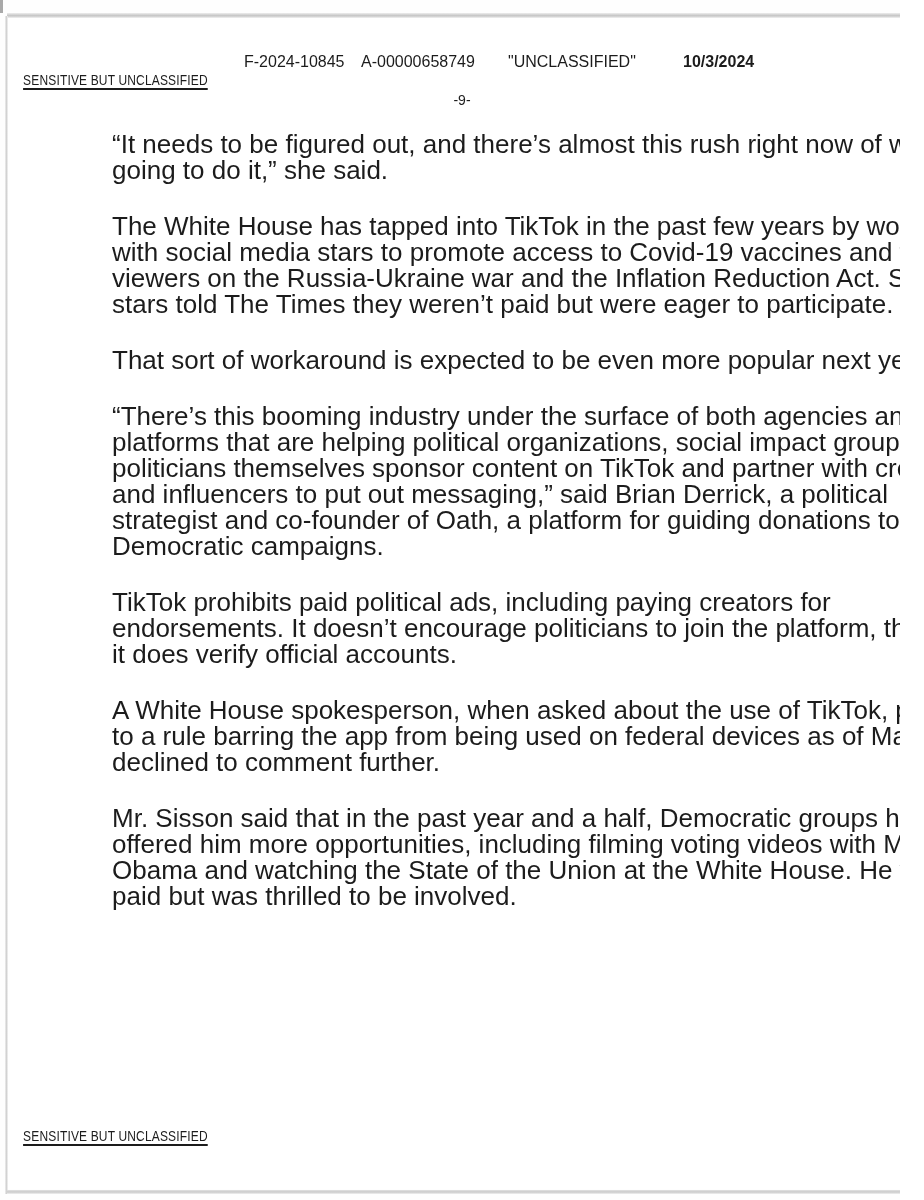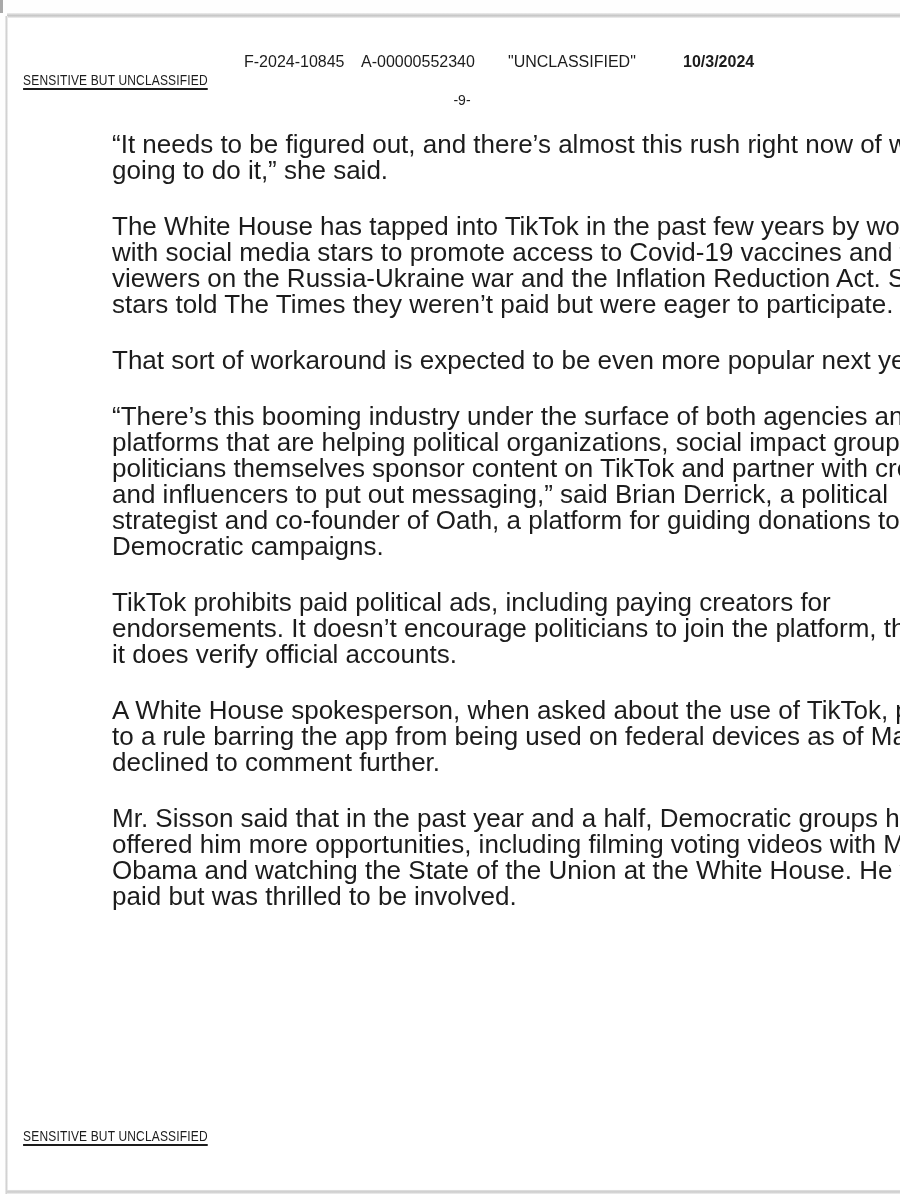--- a/index.html
+++ b/index.html
@@ -58,21 +58,21 @@
   <div class="edge-top"></div>
   <div class="edge-left"></div>
   <div class="edge-right"></div>
   <div class="edge-bottom"></div>
   <div class="corner-tl"></div>
   <div class="corner-tr"></div>
   <div class="scroll-thumb"></div>
 
   <div class="header-row">
     <span class="hdr-case">F-2024-10845</span>
-    <span class="hdr-doc">A-00000552340</span>
+    <span class="hdr-doc">A-00000658749</span>
     <span class="hdr-class">"UNCLASSIFIED"</span>
     <span class="hdr-date">10/3/2024</span>
   </div>
 
   <div class="sbu-line sbu-top">
     <span class="marking">SENSITIVE BUT UNCLASSIFIED</span>
   </div>
 
   <div class="page-num">-9-</div>
 

